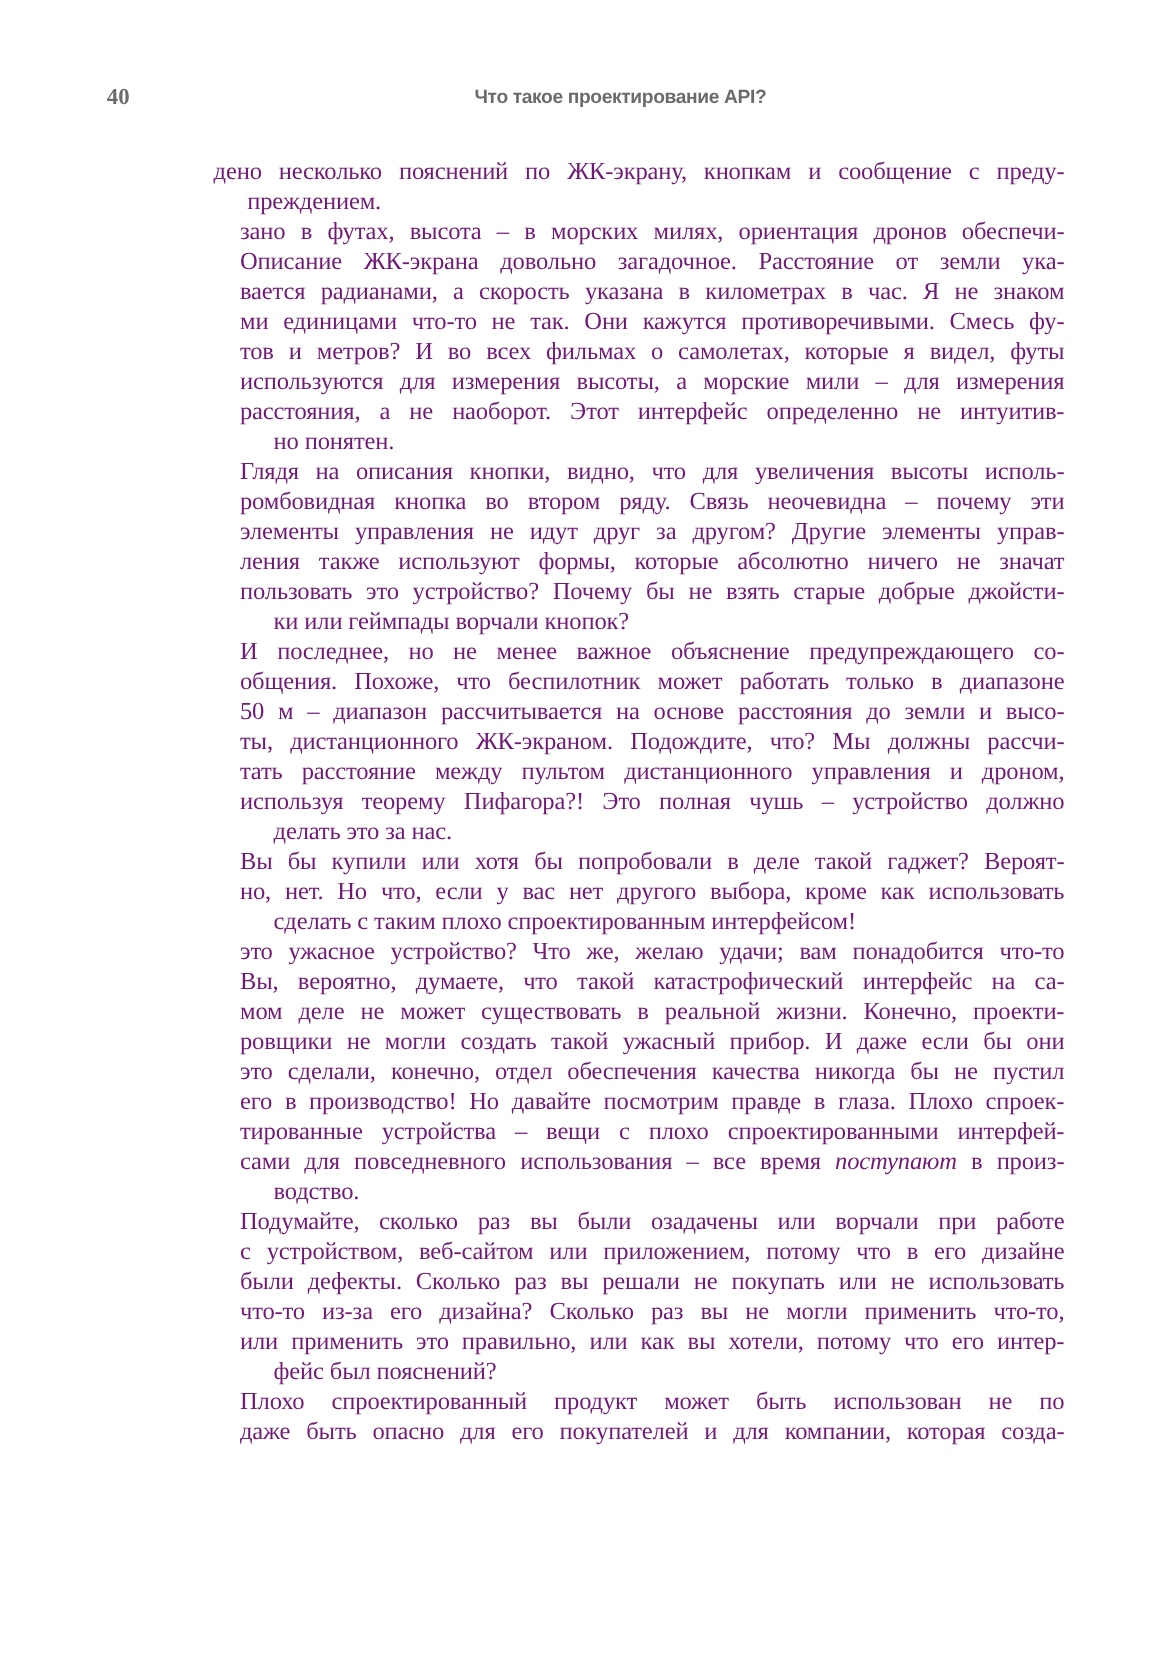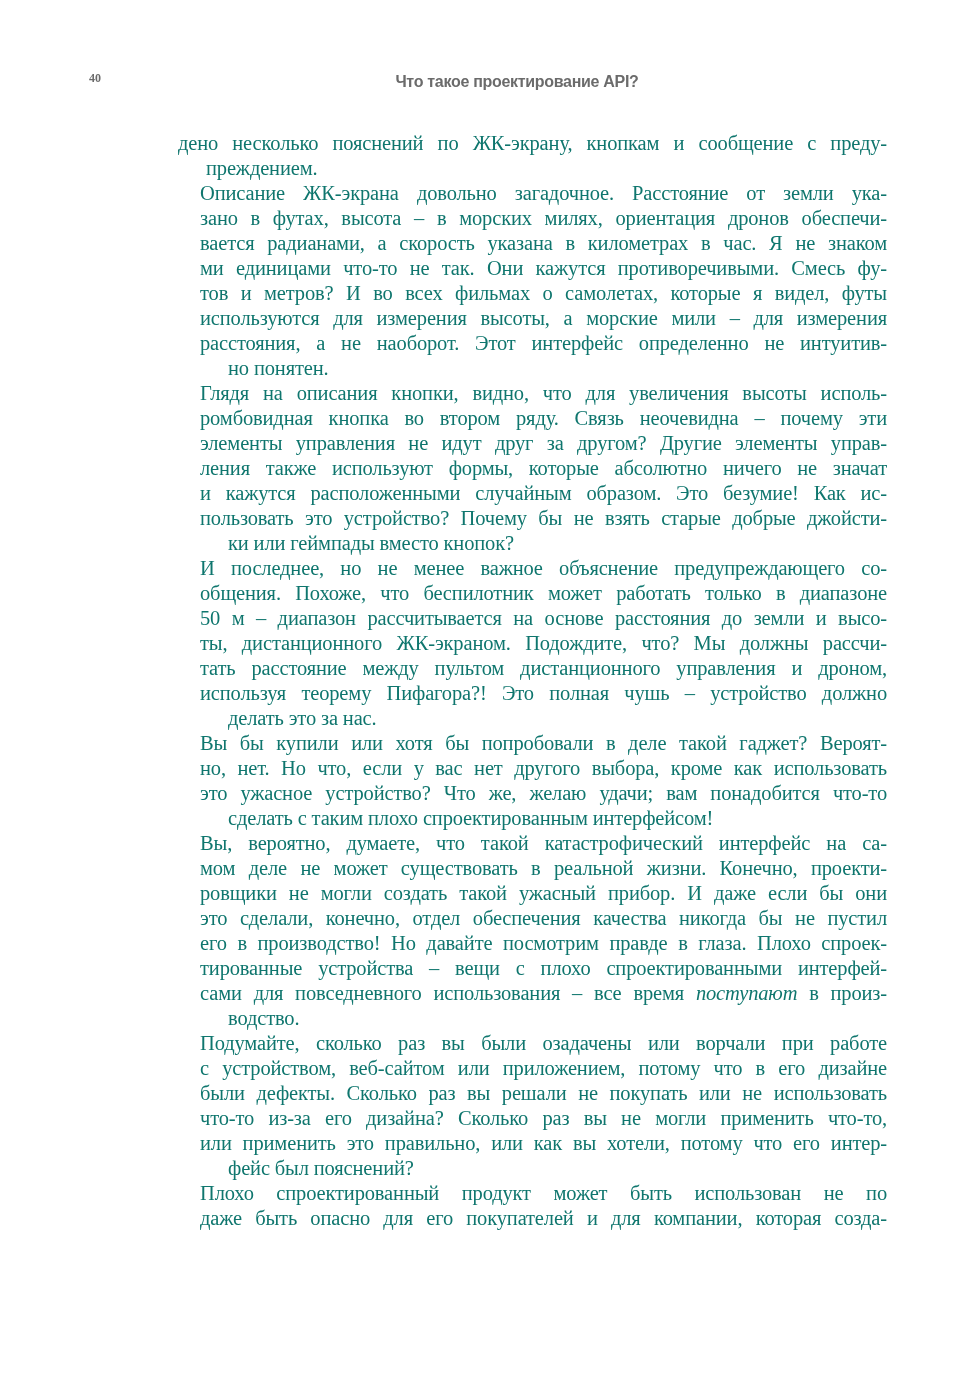--- a/index.html
+++ b/index.html
@@ -1,30 +1,30 @@
 <!DOCTYPE html>
 <html><head>
 <meta charset="utf-8">
 <style>
   html, body { margin: 0; padding: 0; background: #ffffff; }
   body { width: 974px; height: 1388px; position: relative; overflow: hidden; }
   .page-number {
     position: absolute; left: 89px; top: 71px;
-    font-family: "Liberation Serif", serif; font-size: 12px; font-weight: bold;
+    font-family: "Liberation Serif", serif; font-size: 19px; font-weight: bold;
     color: #6b6b6b;
   }
   .running-head {
     position: absolute; left: 0; width: 1034px; top: 73px; text-align: center;
     font-family: "Liberation Sans", sans-serif; font-size: 16px; font-weight: bold;
     color: #6b6b6b; letter-spacing: -0.3px;
   }
   .body-text {
     position: absolute; left: 178px; top: 131px; width: 709px;
     font-family: "Liberation Serif", serif; font-size: 20.5px; line-height: 25px;
-    color: #0f766e; text-align: justify; letter-spacing: -0.15px;
+    color: #701a75; text-align: justify; letter-spacing: -0.15px;
   }
   .body-text p { margin: 0; text-indent: 22px; }
   .body-text p.continued { text-indent: 0; }
   .line { display: block; text-align: justify; text-align-last: justify; white-space: nowrap; }
   .line.last { text-align-last: left; margin-left: 28px; }
   em { font-style: italic; }
 </style>
 </head>
 <body>
 
@@ -32,52 +32,51 @@
   <div class="page-number">40</div>
   <div class="running-head">Что такое проектирование API?</div>
 </div>
 
 <div class="body-text">
   <p class="continued">
     <span class="line">дено несколько пояснений по ЖК-экрану, кнопкам и сообщение с преду-</span>
     <span class="line last">преждением.</span>
   </p>
   <p>
+    <span class="line">зано в футах, высота – в морских милях, ориентация дронов обеспечи-</span>
     <span class="line">Описание ЖК-экрана довольно загадочное. Расстояние от земли ука-</span>
-    <span class="line">зано в футах, высота – в морских милях, ориентация дронов обеспечи-</span>
     <span class="line">вается радианами, а скорость указана в километрах в час. Я не знаком</span>
     <span class="line">ми единицами что-то не так. Они кажутся противоречивыми. Смесь фу-</span>
     <span class="line">тов и метров? И во всех фильмах о самолетах, которые я видел, футы</span>
     <span class="line">используются для измерения высоты, а морские мили – для измерения</span>
     <span class="line">расстояния, а не наоборот. Этот интерфейс определенно не интуитив-</span>
     <span class="line last">но понятен.</span>
   </p>
   <p>
     <span class="line">Глядя на описания кнопки, видно, что для увеличения высоты исполь-</span>
     <span class="line">ромбовидная кнопка во втором ряду. Связь неочевидна – почему эти</span>
     <span class="line">элементы управления не идут друг за другом? Другие элементы управ-</span>
     <span class="line">ления также используют формы, которые абсолютно ничего не значат</span>
-    <span class="line">и кажутся расположенными случайным образом. Это безумие! Как ис-</span>
     <span class="line">пользовать это устройство? Почему бы не взять старые добрые джойсти-</span>
-    <span class="line last">ки или геймпады вместо кнопок?</span>
+    <span class="line last">ки или геймпады ворчали кнопок?</span>
   </p>
   <p>
     <span class="line">И последнее, но не менее важное объяснение предупреждающего со-</span>
     <span class="line">общения. Похоже, что беспилотник может работать только в диапазоне</span>
     <span class="line">50 м – диапазон рассчитывается на основе расстояния до земли и высо-</span>
     <span class="line">ты, дистанционного ЖК-экраном. Подождите, что? Мы должны рассчи-</span>
     <span class="line">тать расстояние между пультом дистанционного управления и дроном,</span>
     <span class="line">используя теорему Пифагора?! Это полная чушь – устройство должно</span>
     <span class="line last">делать это за нас.</span>
   </p>
   <p>
     <span class="line">Вы бы купили или хотя бы попробовали в деле такой гаджет? Вероят-</span>
     <span class="line">но, нет. Но что, если у вас нет другого выбора, кроме как использовать</span>
+    <span class="line last">сделать с таким плохо спроектированным интерфейсом!</span>
     <span class="line">это ужасное устройство? Что же, желаю удачи; вам понадобится что-то</span>
-    <span class="line last">сделать с таким плохо спроектированным интерфейсом!</span>
   </p>
   <p>
     <span class="line">Вы, вероятно, думаете, что такой катастрофический интерфейс на са-</span>
     <span class="line">мом деле не может существовать в реальной жизни. Конечно, проекти-</span>
     <span class="line">ровщики не могли создать такой ужасный прибор. И даже если бы они</span>
     <span class="line">это сделали, конечно, отдел обеспечения качества никогда бы не пустил</span>
     <span class="line">его в производство! Но давайте посмотрим правде в глаза. Плохо спроек-</span>
     <span class="line">тированные устройства – вещи с плохо спроектированными интерфей-</span>
     <span class="line"><span>сами для повседневного использования – все время </span><em>поступают</em><span> в произ-</span></span>
     <span class="line last">водство.</span>

